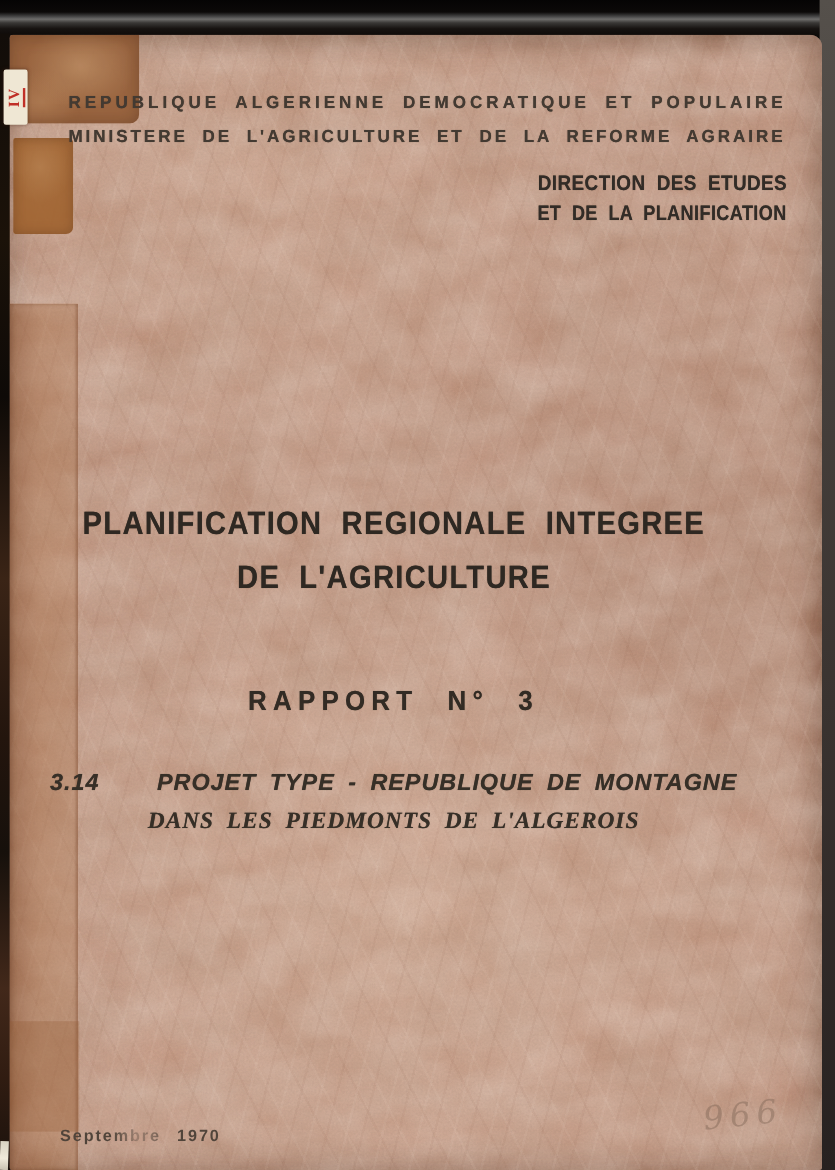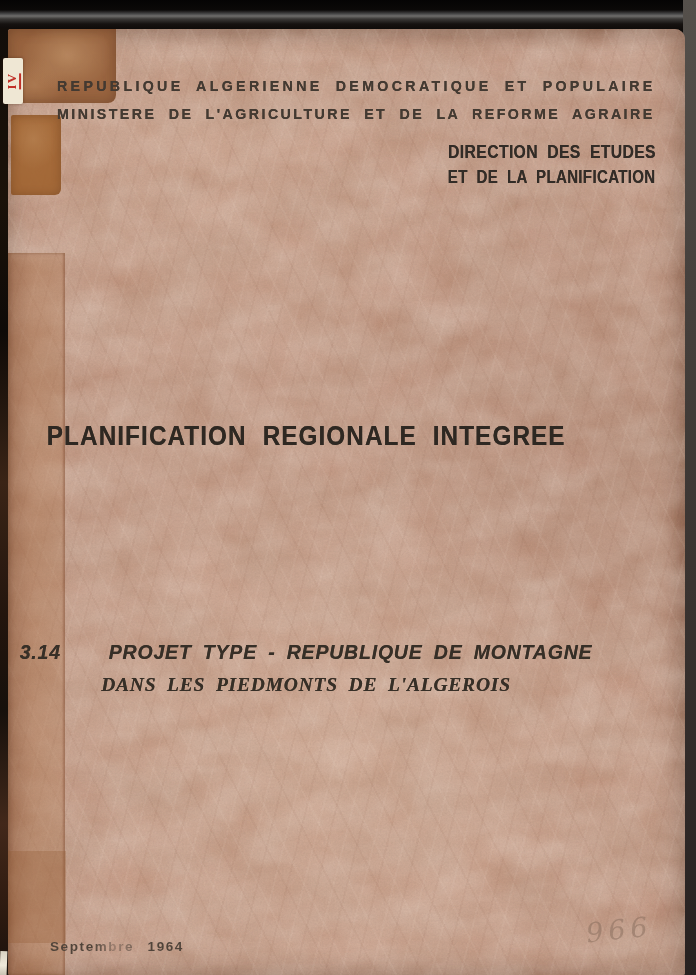--- a/index.html
+++ b/index.html
@@ -114,21 +114,21 @@
   .hdr1 { left: 57px; top: 78px; transform: scaleX(0.98); }
   .hdr2 { left: 57px; top: 106px; letter-spacing: 2.5px; transform: scaleX(0.98); }
 
   .dir {
     font-weight: 700; font-size: 17.5px; letter-spacing: 0.4px;
     word-spacing: 5px; color: #322c27; transform-origin: right center; right: 40px;
   }
   .dir1 { top: 142px; transform: scaleX(0.90); }
   .dir2 { top: 167px; transform: scaleX(0.86); }
 
-  .centerline { left: 4px; width: 604px; text-align: center; }
+  .centerline { left: 26px; width: 604px; text-align: center; }
   .title {
     font-size: 27px; font-weight: 700; letter-spacing: 1.2px;
     word-spacing: 9px; color: #2e2822;
   }
   .title-inner { display: inline-block; transform: scaleX(0.90); }
   .title1 { top: 421px; }
   .title2 { top: 466px; }
 
   .rapport {
     top: 571px; font-size: 23px; font-weight: 700;
@@ -203,26 +203,32 @@
 
     <span class="t hdr hdr1">REPUBLIQUE ALGERIENNE DEMOCRATIQUE ET POPULAIRE</span>
     <span class="t hdr hdr2">MINISTERE DE L'AGRICULTURE ET DE LA REFORME AGRAIRE</span>
 
     <span class="t dir dir1">DIRECTION DES ETUDES</span>
     <span class="t dir dir2">ET DE LA PLANIFICATION</span>
 
     <div class="t centerline title title1">
       <span class="title-inner">PLANIFICATION REGIONALE INTEGREE</span>
     </div>
-
+    <div class="t centerline title title2">
+      <span class="title-inner">DE L'AGRICULTURE</span>
+    </div>
+
+    <div class="t centerline rapport">
+      <span class="title-inner">RAPPORT  N°  3</span>
+    </div>
 
     <div class="t centerline subject subject1">
       <span class="subject-index">3.14</span><span>PROJET TYPE - REPUBLIQUE DE MONTAGNE</span>
     </div>
     <div class="t centerline subject subject2">DANS LES PIEDMONTS DE L'ALGEROIS</div>
 
-    <span class="t date">Septembre  1964</span>
+    <span class="t date">Septembre  1970</span>
     <span class="t pencil">966</span>
   </div>
 
   <div class="spine-sliver"></div>
 
 </div>
 
 </body></html>

